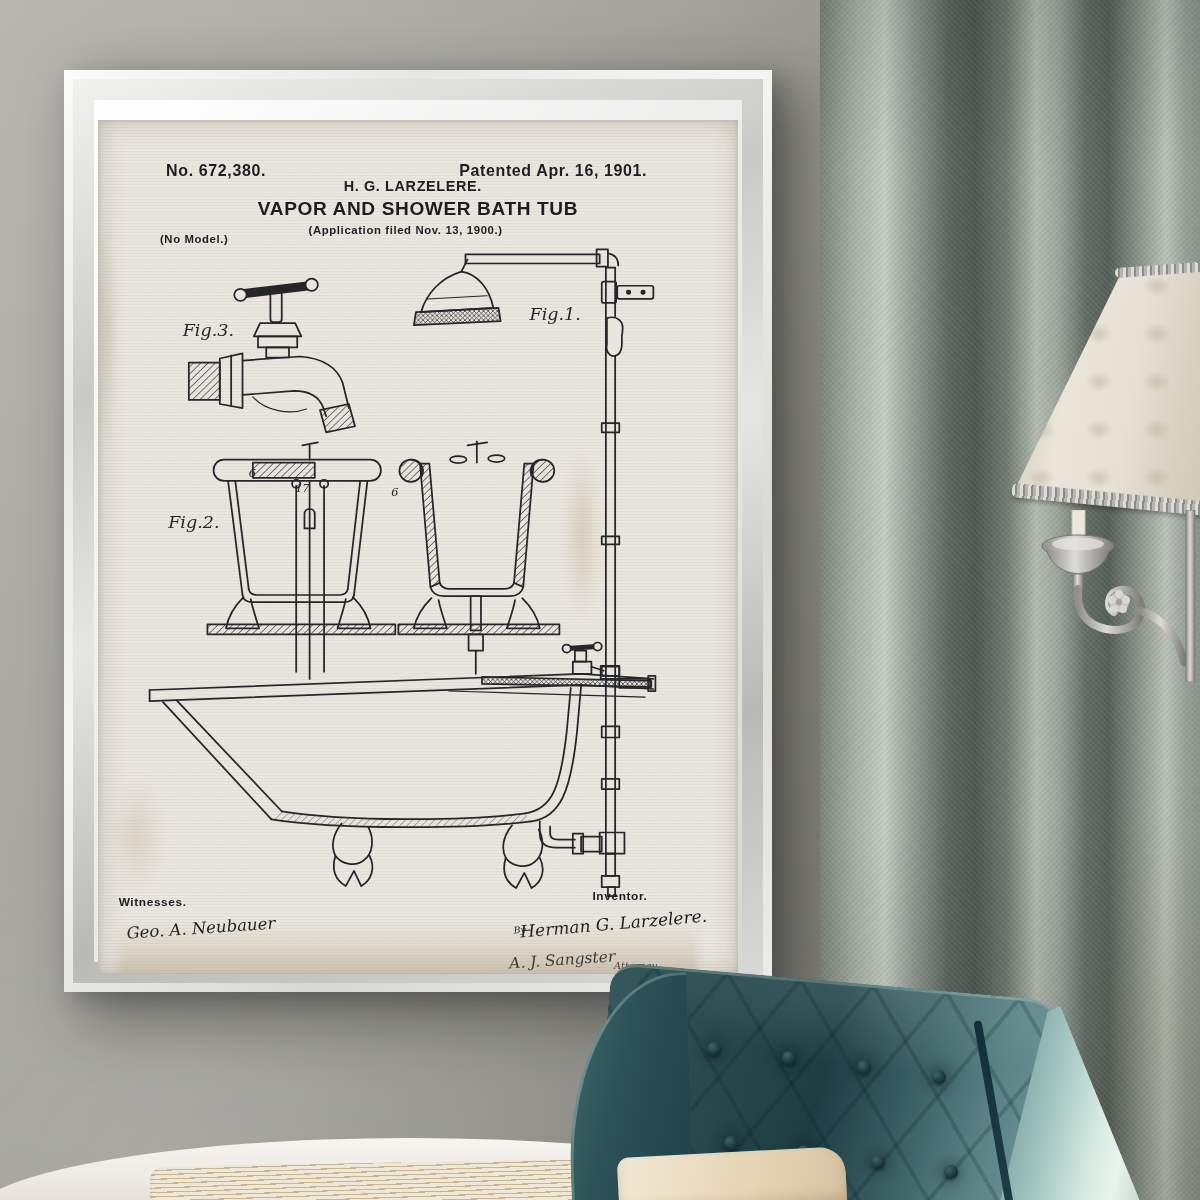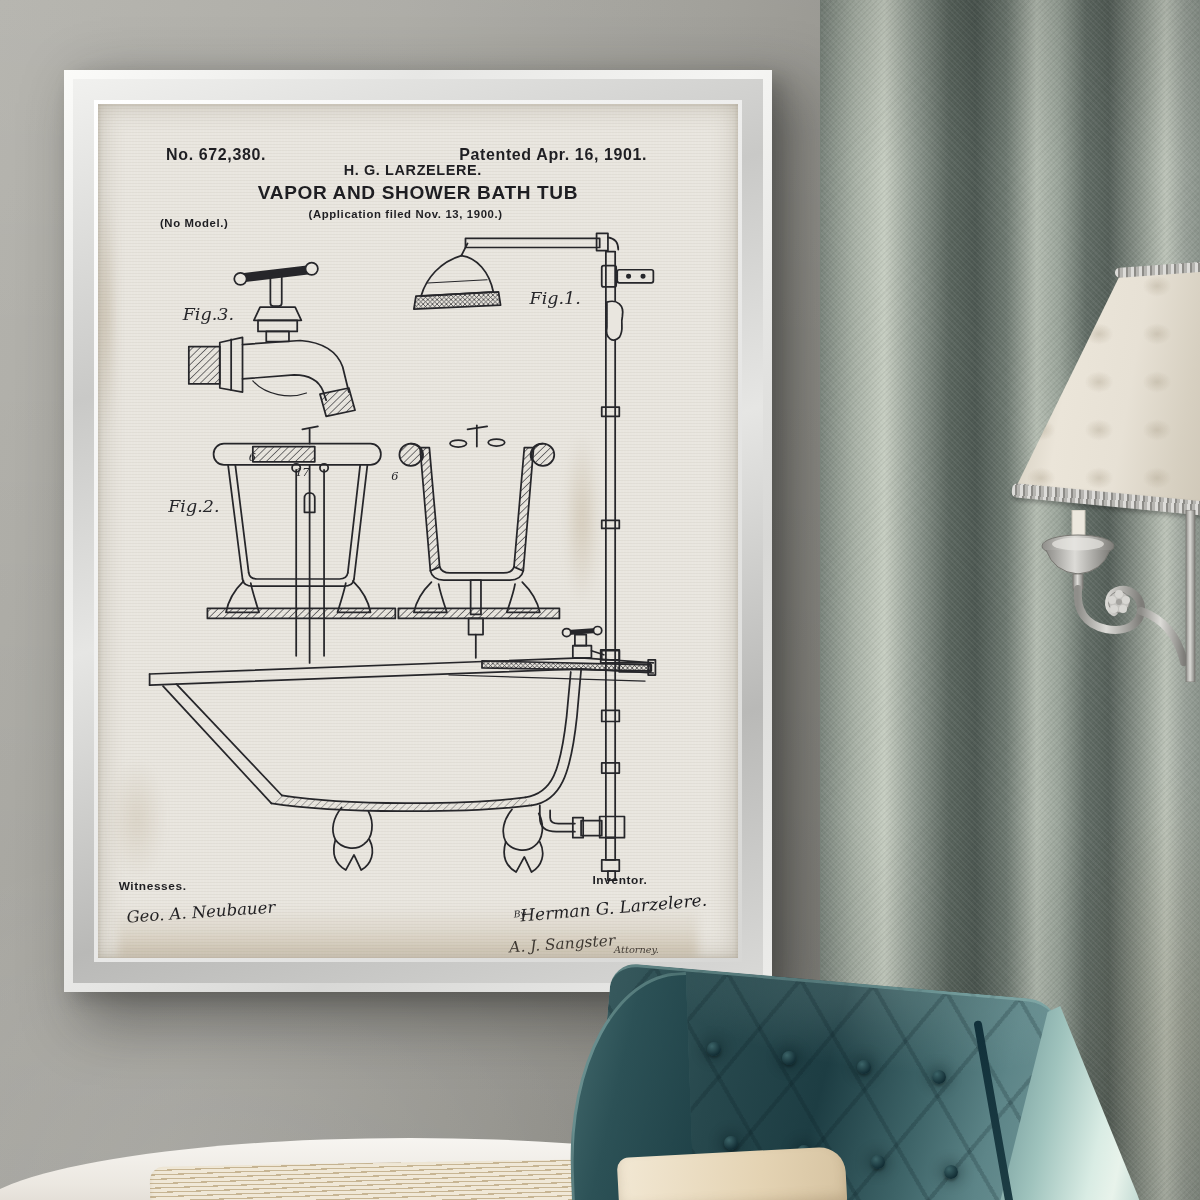--- a/index.html
+++ b/index.html
@@ -19,21 +19,21 @@
     background:linear-gradient(135deg,#fbfbf9 0%,#e7e7e5 22%,#f5f5f3 42%,#d8d8d6 72%,#ececea 100%);
     box-shadow:26px 22px 55px 8px rgba(28,28,26,0.40),10px 8px 18px rgba(28,28,26,0.22);}
   .frame-face{width:100%;height:100%;padding:21px;
     background:linear-gradient(160deg,#f1f1ef 0%,#c9c9c7 28%,#e6e6e4 50%,#b9b9b7 76%,#d9d9d7 100%);}
   .frame-lip{width:100%;height:100%;padding:4px;
     background:linear-gradient(135deg,#ffffff,#d7d7d5);}
   .paper{position:relative;width:100%;height:100%;overflow:hidden;background:#e9e6df;
     background-image:
       repeating-linear-gradient(0deg,rgba(118,108,92,0.07) 0 1px,rgba(0,0,0,0) 1px 3px),
       repeating-linear-gradient(90deg,rgba(255,255,255,0.06) 0 1px,rgba(0,0,0,0) 1px 3px);
-    box-shadow:inset 0 0 26px rgba(98,86,58,0.30),inset 0 0 5px rgba(98,86,58,0.22);}
+    box-shadow:inset 0 0 26px rgba(98,86,58,0.30),inset 0 0 5px rgba(98,86,58,0.22);margin-top:16px;}
   .stain{position:absolute;filter:blur(5px);pointer-events:none;}
   .stain.s1{left:460px;top:300px;width:48px;height:230px;
     background:radial-gradient(closest-side,rgba(168,146,108,0.30),rgba(168,146,108,0) 75%);}
   .stain.s2{left:20px;bottom:0;width:580px;height:52px;
     background:linear-gradient(180deg,rgba(165,143,106,0) 0%,rgba(165,143,106,0.30) 90%);}
   .stain.s3{left:-8px;top:60px;width:30px;height:300px;
     background:radial-gradient(closest-side,rgba(160,138,102,0.28),rgba(160,138,102,0) 80%);}
   .stain.s4{left:4px;top:640px;width:70px;height:150px;
     background:radial-gradient(closest-side,rgba(160,138,102,0.20),rgba(160,138,102,0) 80%);}
   .patent-svg{position:absolute;inset:0;width:100%;height:100%;}

